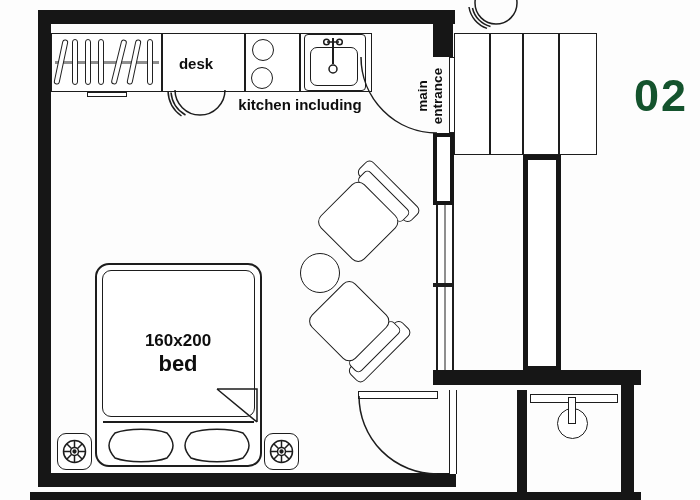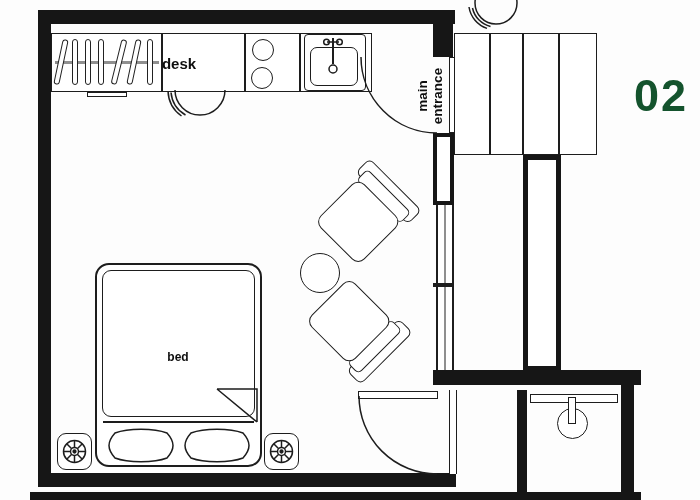--- a/index.html
+++ b/index.html
@@ -148,21 +148,23 @@
         <line x1="270.5" y1="451.5" x2="277.5" y2="451.5"></line>
           <line x1="285.5" y1="451.5" x2="292.5" y2="451.5"></line>
         <line x1="273.7" y1="443.7" x2="278.7" y2="448.7"></line>
           <line x1="284.3" y1="454.3" x2="289.3" y2="459.3"></line>
         <line x1="289.3" y1="443.7" x2="284.3" y2="448.7"></line>
           <line x1="278.7" y1="454.3" x2="273.7" y2="459.3"></line>
       </g>
     </g>
   </svg>
 
-  <div class="lbl" style="left:147px;top:55px;width:64px;font-size:15px;">desk</div>
+  <div class="lbl" style="left:164px;top:55px;width:64px;font-size:15px;">desk</div>
+  <div class="lbl" style="left:230px;top:96px;width:140px;font-size:15px;">kitchen including</div>
   <div id="entrance-label">
     <span>main</span>
     <span>entrance</span>
   </div>
-  <div class="lbl" style="left:128px;top:351px;width:100px;font-size:12px;text-align:center;">bed</div>
+  <div class="lbl" style="left:128px;top:331px;width:100px;font-size:17px;">160x200</div>
+  <div class="lbl" style="left:128px;top:351px;width:100px;font-size:22px;text-align:center;">bed</div>
   <div id="unit-number" style="left: 618px; top: 70px; width: 86px; text-align: center; color: #14532d;">02</div>
 
 </div>
 
 </body></html>

